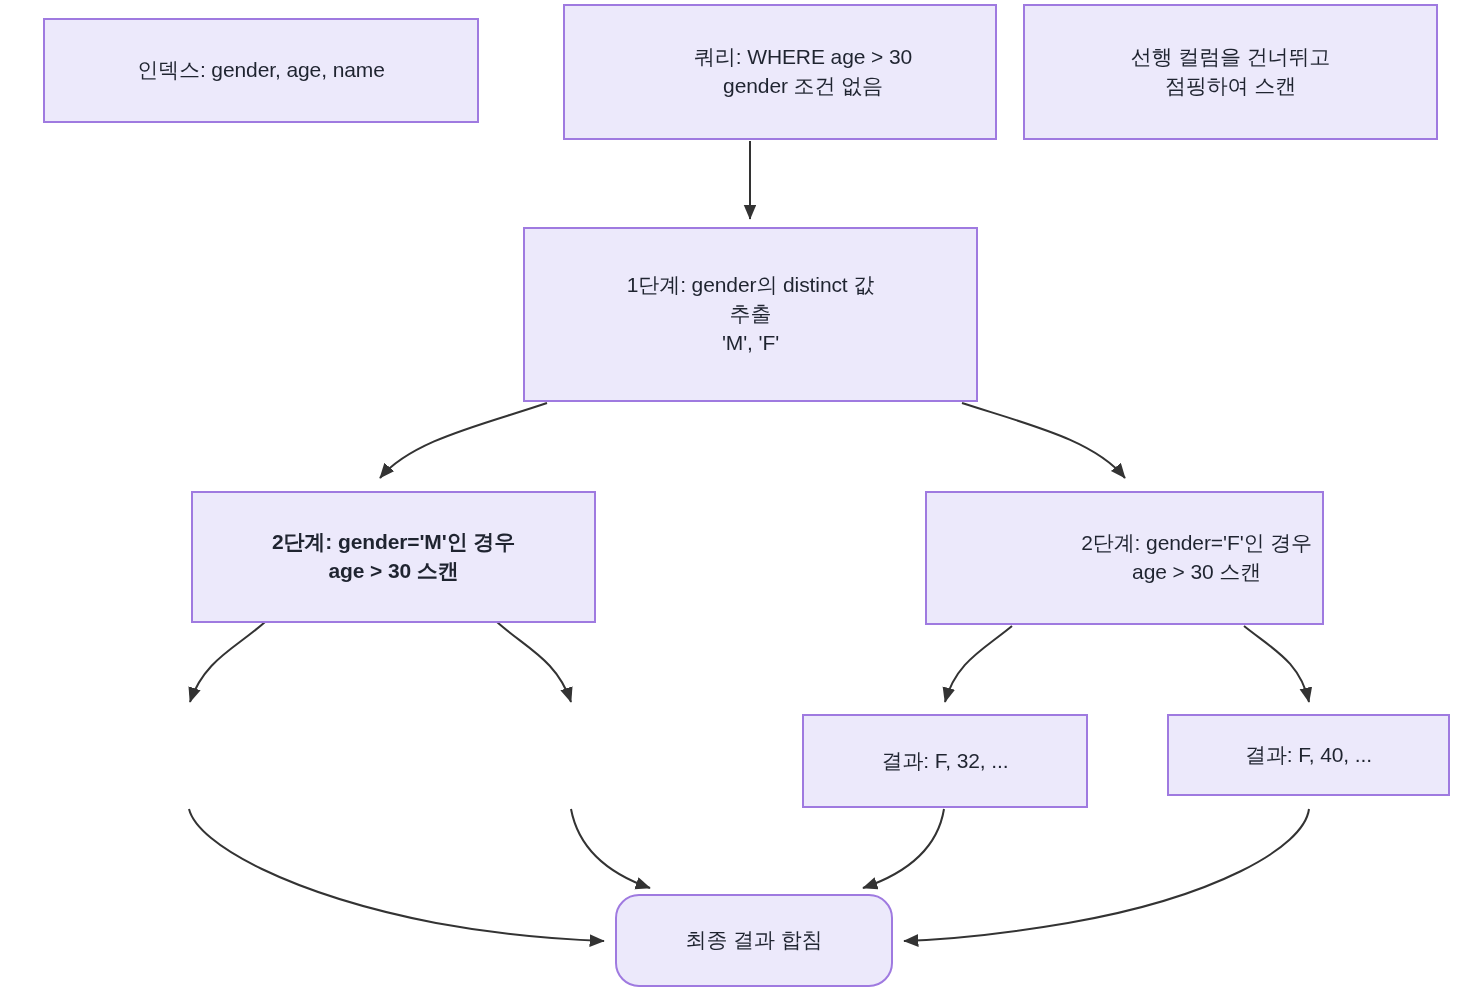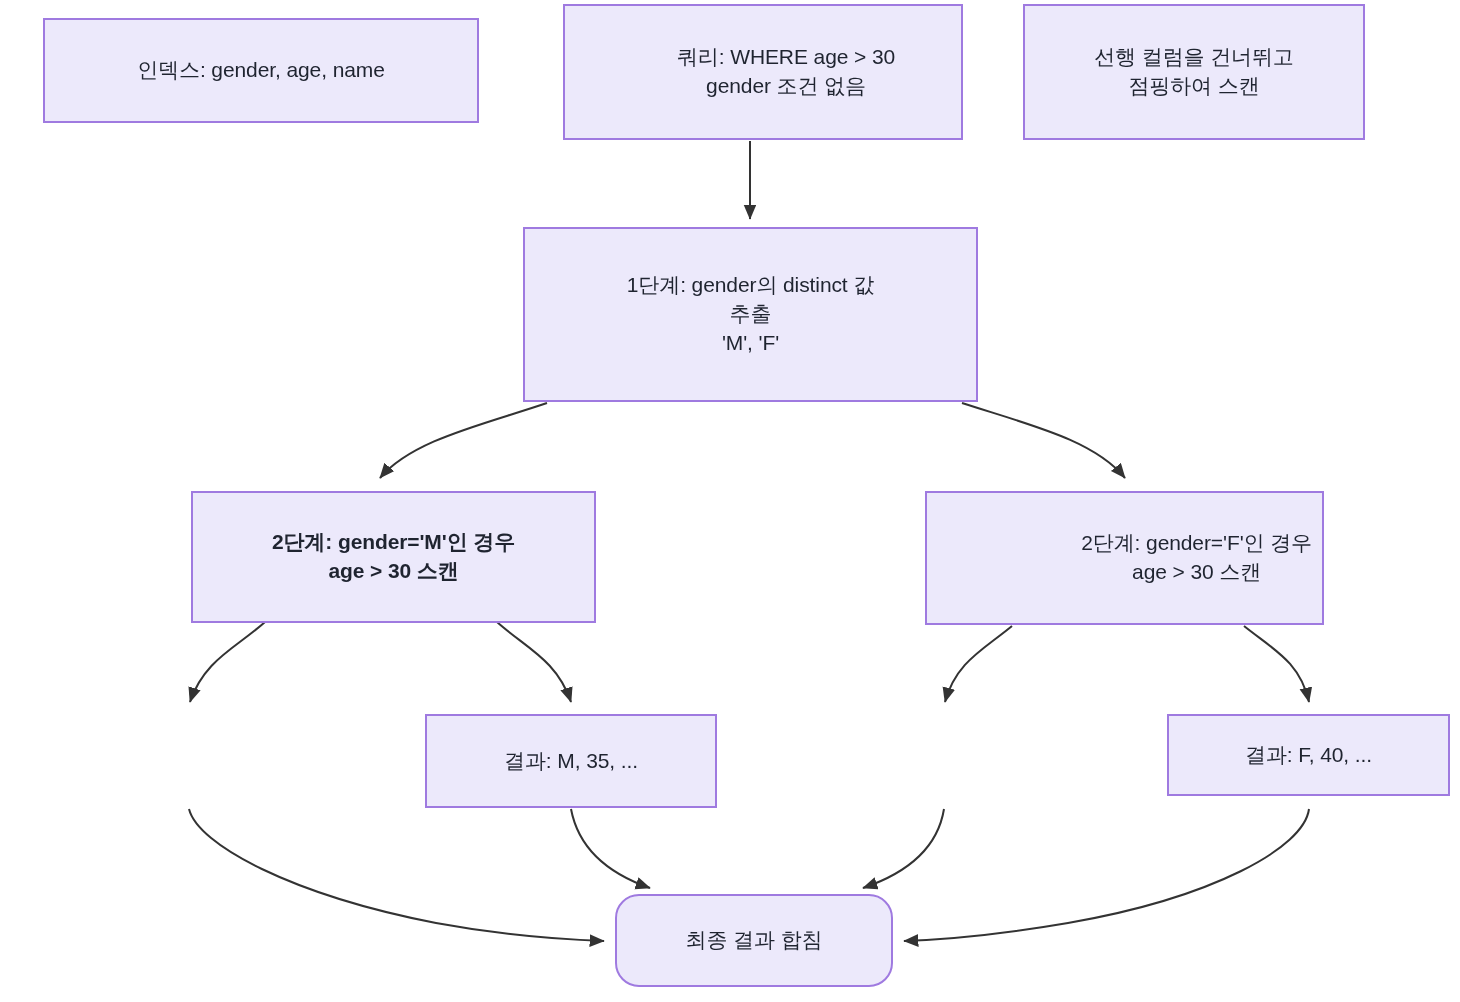--- a/index.html
+++ b/index.html
@@ -39,22 +39,22 @@
     white-space: pre-line;
     letter-spacing: -0.1px;
   }
   .node-text {
     display: block;
     white-space: pre-line;
     padding: 0 10px;
   }
   
   #node-index      { left: 31px;   top: 18px;  width: 436px; height: 105px; }
-  #node-query      { left: 551px;  top: 4px;   width: 400px; height: 136px; padding-left: 46px; }
-  #node-note       { left: 1011px; top: 4px;   width: 342px; height: 136px; }
+  #node-query      { left: 551px;  top: 4px;   width: 434px; height: 136px; padding-left: 46px; }
+  #node-note       { left: 1011px; top: 4px;   width: 415px; height: 136px; }
   #node-stage1     { left: 511px;  top: 227px; width: 455px; height: 175px; }
   #node-stage2m    { left: 179px;  top: 491px; width: 405px; height: 132px; font-weight: bold; }
   #node-stage2f    { left: 913px;  top: 491px; width: 399px; height: 134px; justify-content: flex-end; }
   #node-result-m31 { left: 31px;   top: 714px; width: 292px; height: 94px; }
   #node-result-m35 { left: 413px;  top: 714px; width: 292px; height: 94px; }
   #node-result-f32 { left: 790px;  top: 714px; width: 286px; height: 94px; }
   #node-result-f40 { left: 1155px; top: 714px; width: 283px; height: 82px; }
   #node-merge      { left: 603px;  top: 894px; width: 278px; height: 93px; border-radius: 24px; }
 </style>
 </head>
@@ -116,24 +116,24 @@
     <span class="node-text">2단계: gender='M'인 경우
 age &gt; 30 스캔</span>
   </div>
 
   <div class="node" id="node-stage2f">
     <span class="node-text">2단계: gender='F'인 경우
 age &gt; 30 스캔</span>
   </div>
 
 
-  <div class="node" id="node-result-m35">
-    <span class="node-text">결과: M, 35, ...</span>
+
+  <div class="node" id="node-result-f32">
+    <span class="node-text">결과: F, 32, ...</span>
   </div>
-
 
   <div class="node" id="node-result-f40">
     <span class="node-text">결과: F, 40, ...</span>
   </div>
 
   <div class="node" id="node-merge">
     <span class="node-text">최종 결과 합침</span>
   </div>
 
 </div>

